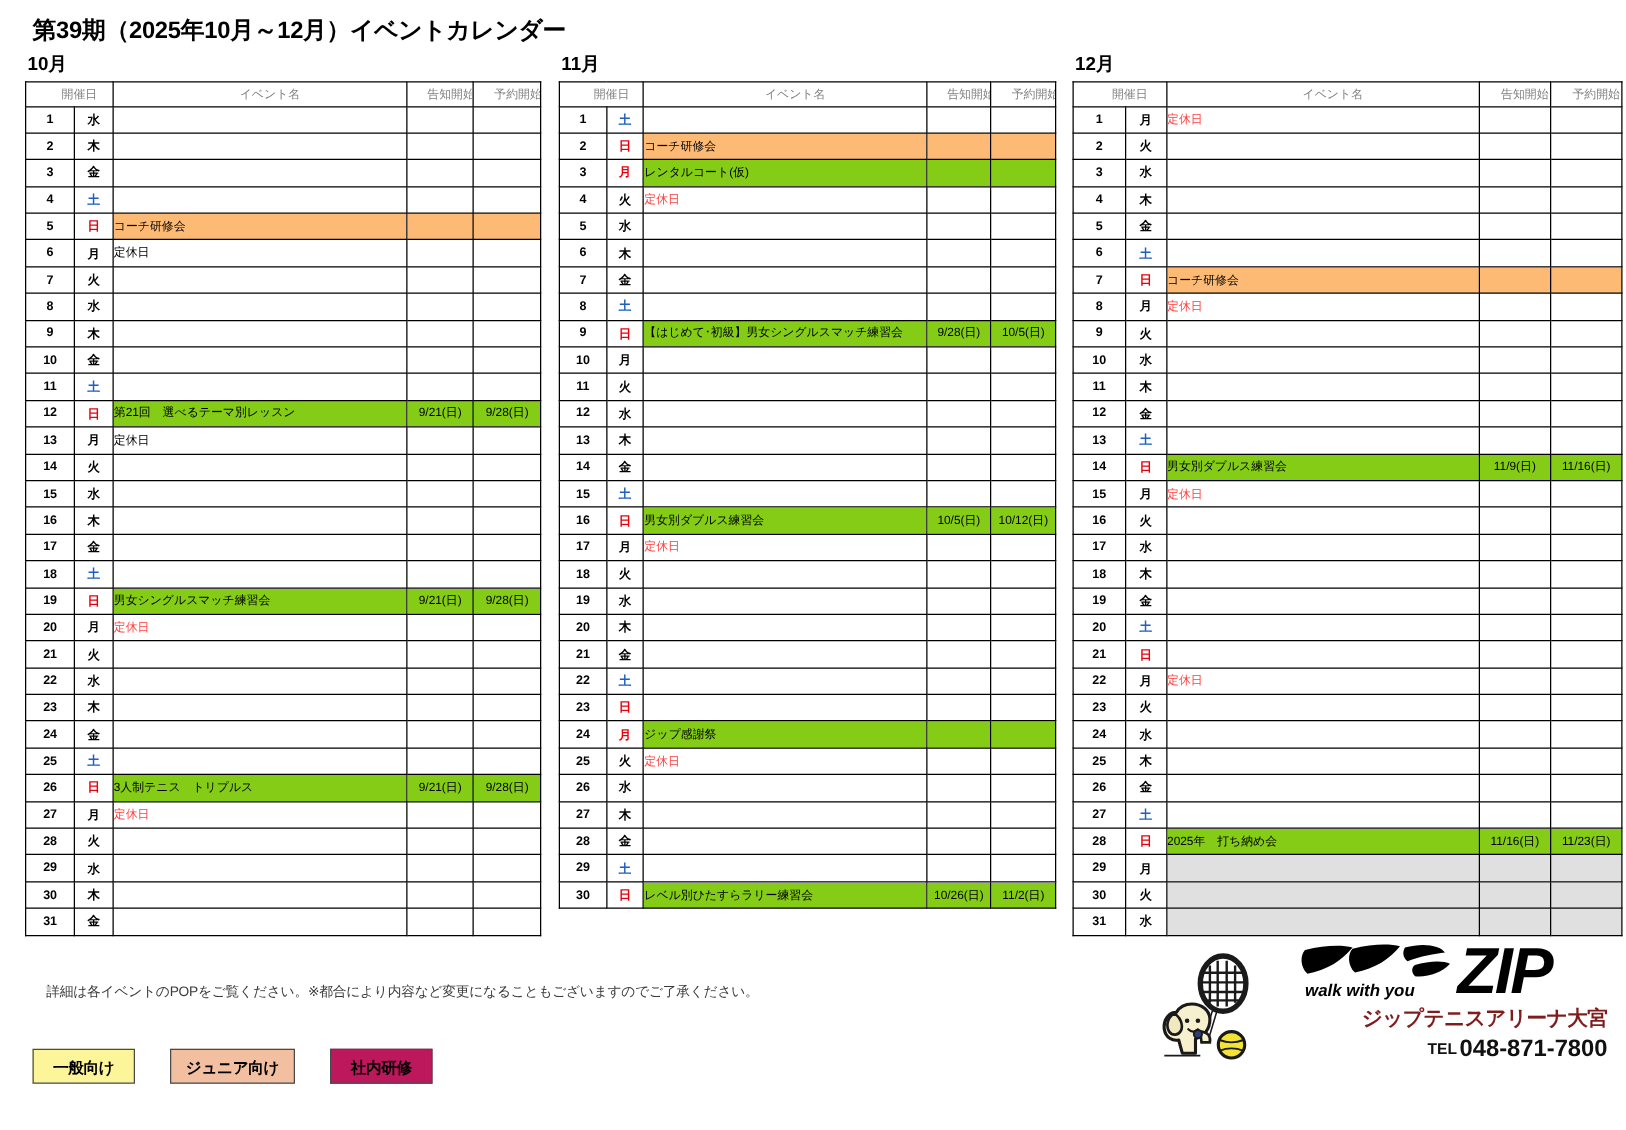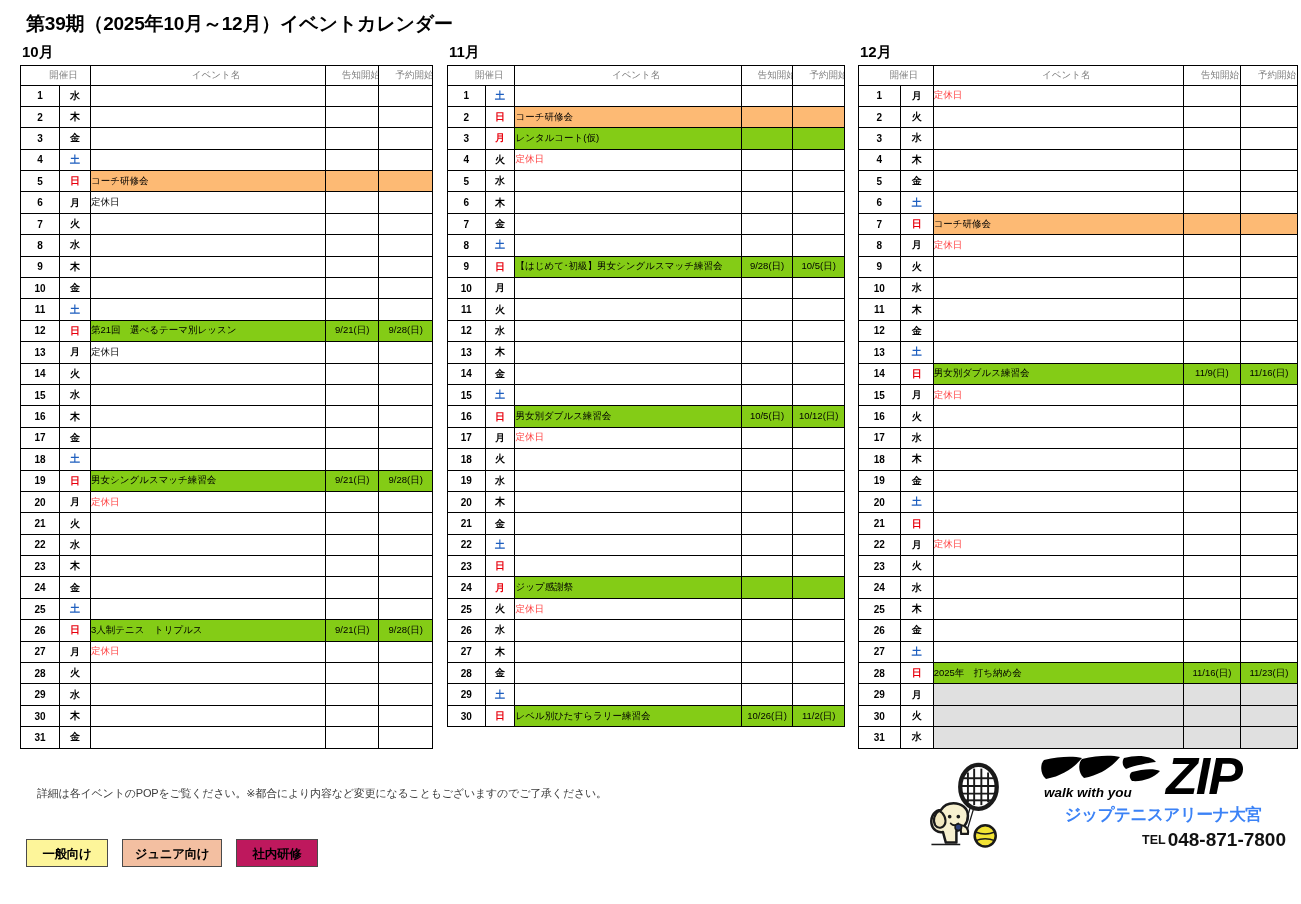--- a/index.html
+++ b/index.html
@@ -113,21 +113,21 @@
     letter-spacing: -0.2px;
     white-space: nowrap;
   }
 
   
   #legend {
     position: absolute;
     left: 26px;
     top: 839px;
     display: flex;
-    gap: 14px;
+    gap: 28px;
   }
   .legend-chip {
     border: 1px solid #4a4a4a;
     font-size: 12.5px;
     font-weight: bold;
     text-align: center;
     line-height: 28px;
     height: 28px;
     box-sizing: border-box;
     letter-spacing: -0.3px;
@@ -157,24 +157,24 @@
     left: 120px;
     top: 0px;
     width: 248px;
     height: 50px;
   }
   #club-name {
     position: absolute;
     left: 122px;
     top: 52px;
     width: 246px;
-    text-align: center;
+    text-align: right;
     font-size: 16.5px;
     font-weight: bold;
-    color: #3b82f6;
+    color: #7f1d1d;
     letter-spacing: -0.4px;
     white-space: nowrap;
   }
   #tel-line {
     position: absolute;
     left: 122px;
     top: 77px;
     width: 246px;
     text-align: right;
     font-size: 19px;

